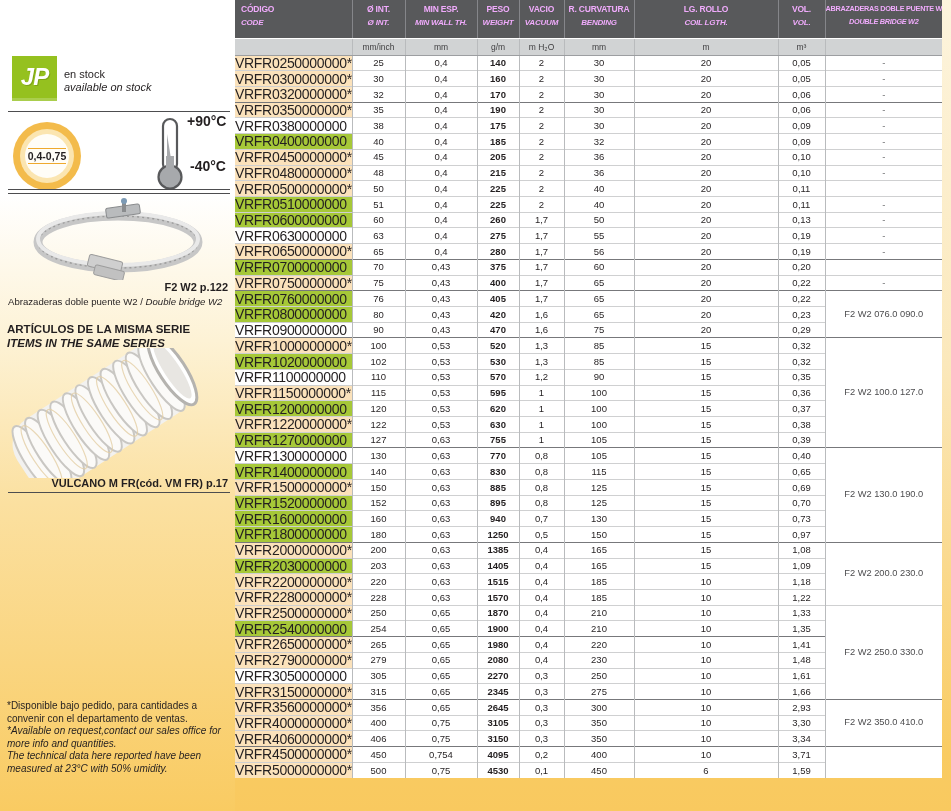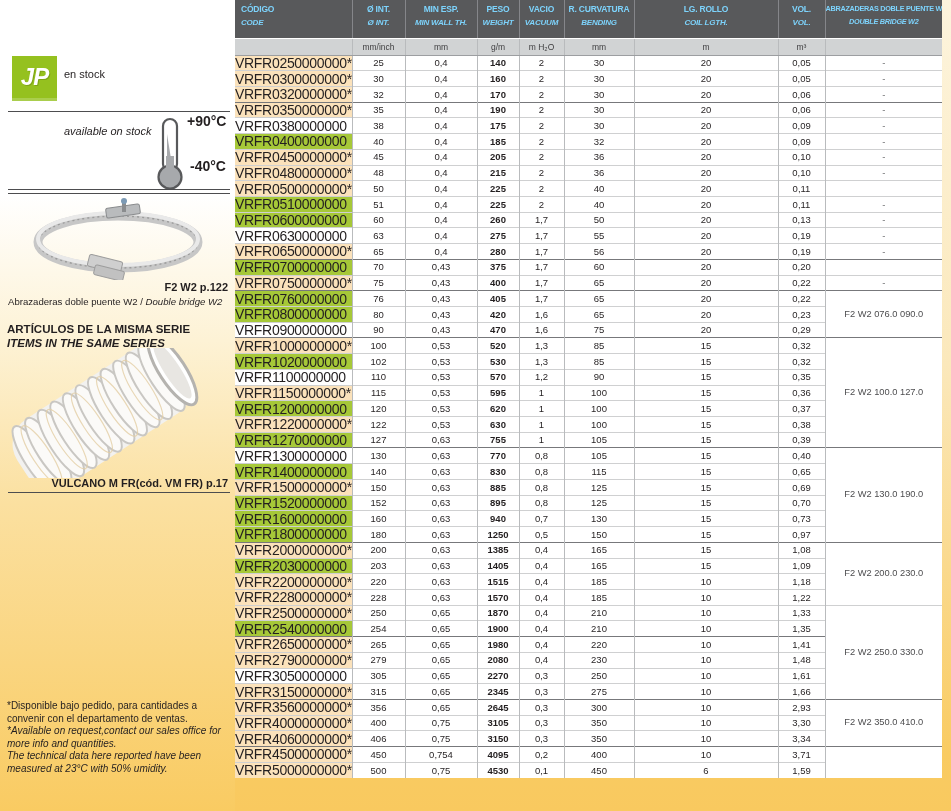--- a/index.html
+++ b/index.html
@@ -19,21 +19,21 @@
     background:#58595b; color:#fff; display:flex; align-items:center; justify-content:center;
     font-weight:bold; font-size:13px; letter-spacing:-0.2px;
   }
   .jp-logo {
     position:absolute; left:12px; top:56px; width:45px; height:45px;
     background:#95c11f; color:#fff; display:flex; align-items:center; justify-content:center;
     font-weight:bold; font-style:italic; font-size:24px; letter-spacing:-1px;
     text-shadow:1px 1px 0 #7da315; border-bottom:3px solid #aace4d;
   }
   .stock-text { position:absolute; left:64px; top:68px; font-size:11px; line-height:13px; }
-  .stock-en { font-style:italic;margin-top:44px; }
+  .stock-en { font-style:italic; }
   .rule { position:absolute; left:8px; width:222px; height:0; border-top:1.5px solid #4d4d4f; }
   .rule2 { position:absolute; left:8px; width:222px; height:5px; border-top:1.5px solid #4d4d4f; border-bottom:1px solid #4d4d4f; }
   .badge {
     position:absolute; left:13px; top:122px; width:68px; height:68px; border-radius:50%;
     background:#f3bb4b; display:flex; align-items:center; justify-content:center;
   }
   .badge-mid { width:54px; height:54px; border-radius:50%; background:#fbe5b0; display:flex; align-items:center; justify-content:center; }
   .badge-core { width:44px; height:44px; border-radius:50%; background:#fffdf7; display:flex; align-items:center; justify-content:center; }
   .badge-core span { font-size:10.5px; font-weight:bold; border-top:1px solid #efa92d; border-bottom:1px solid #efa92d; padding:1px 0; }
   .thermo { position:absolute; left:153px; top:116px; }
@@ -48,21 +48,21 @@
   .hose-img { position:absolute; left:-8px; top:348px; }
   .related { position:absolute; right:7px; top:477px; font-size:11px; font-weight:bold; }
   .notes { position:absolute; left:7px; top:700px; width:226px; font-size:10px; line-height:12.5px; }
   .notes p { margin-bottom:0; }
   .notes .gap { margin-top:10px; }
   .notes .it { font-style:italic; }
   
   #datatable { position:absolute; left:235px; top:0; border-collapse:collapse; table-layout:fixed; width:707px; background:#fff; }
   #datatable th, #datatable td { padding:0; overflow:hidden; white-space:nowrap; }
   thead .main th {
-    background:#58595b; color:#7dd3fc; height:38px; vertical-align:top; text-align:center;
+    background:#58595b; color:#f0abfc; height:38px; vertical-align:top; text-align:center;
     border-left:1px solid #85868a; border-bottom:1px solid #fff;
   }
   thead .main th:first-child { border-left:none; text-align:left; }
   .hes { font-size:8.5px; font-weight:bold; padding-top:4px; letter-spacing:-0.2px; }
   .hen { font-size:8px; font-style:italic; font-weight:bold; padding-top:4px; letter-spacing:-0.2px; }
   th.small .hes, th.small .hen { font-size:7.3px; letter-spacing:-0.3px; }
   thead .main th:first-child .hes, thead .main th:first-child .hen { padding-left:6px; }
   thead .units th {
     background:#d1d3d4; color:#414042; font-size:8.5px; font-weight:normal; height:17px;
     text-align:center; border-left:1px solid #b9bbbd; border-bottom:1px solid #9c9ea1;
@@ -91,20 +91,27 @@
 
 
     <div class="jp-logo">JP</div>
     <div class="stock-text">
       <div>en stock</div>
       <div class="stock-en">available on stock</div>
     </div>
 
     <div class="rule" style="top:111px"></div>
 
+    <div class="badge">
+      <div class="badge-mid">
+          <div class="badge-core">
+            <span>0,4-0,75</span>
+          </div>
+        </div>
+    </div>
 
     <svg class="thermo" width="34" height="76" viewBox="0 0 34 76">
       <rect x="10" y="3" width="14" height="52" rx="7" fill="#ffffff" stroke="#58595b" stroke-width="2.2"></rect>
       <polygon points="14,18 20,55 14,55" fill="#a7a9ac"></polygon>
       <circle cx="17" cy="61" r="11.5" fill="#a7a9ac" stroke="#58595b" stroke-width="2.2"></circle>
       <rect x="13" y="40" width="8" height="18" fill="#a7a9ac"></rect>
     </svg>
     <div class="temp-hi">+90°C</div>
     <div class="temp-lo">-40°C</div>
 

